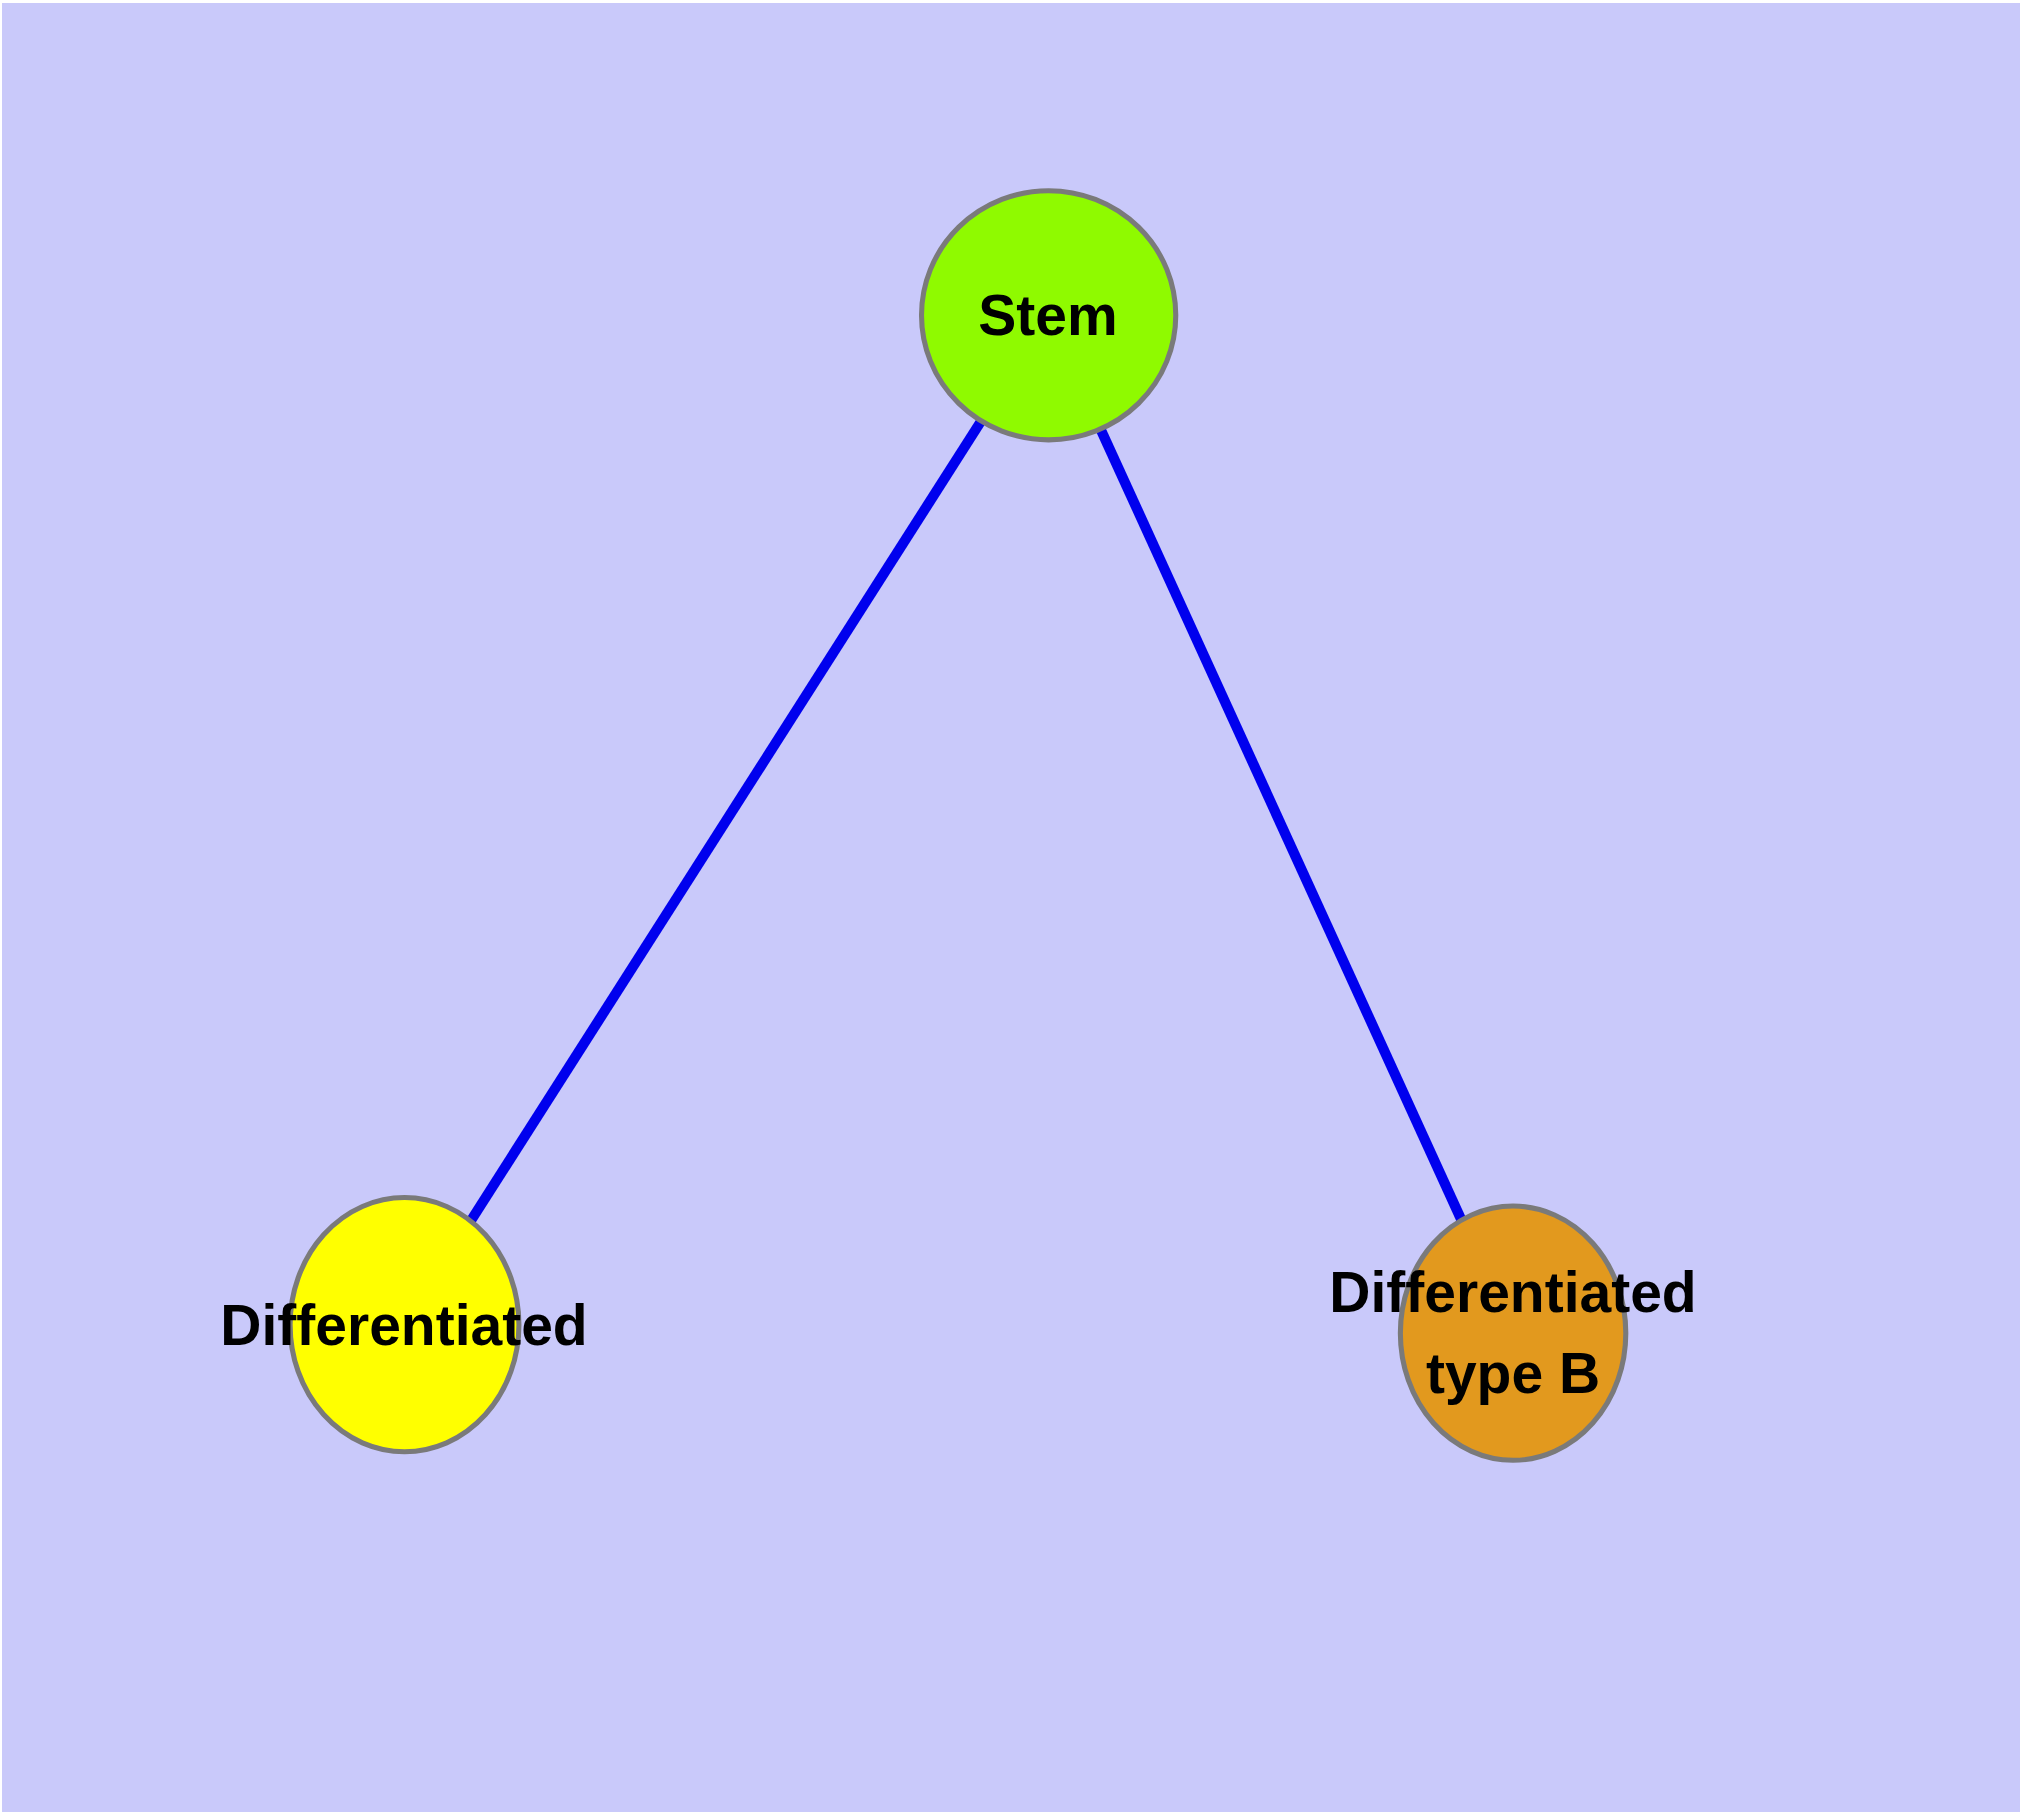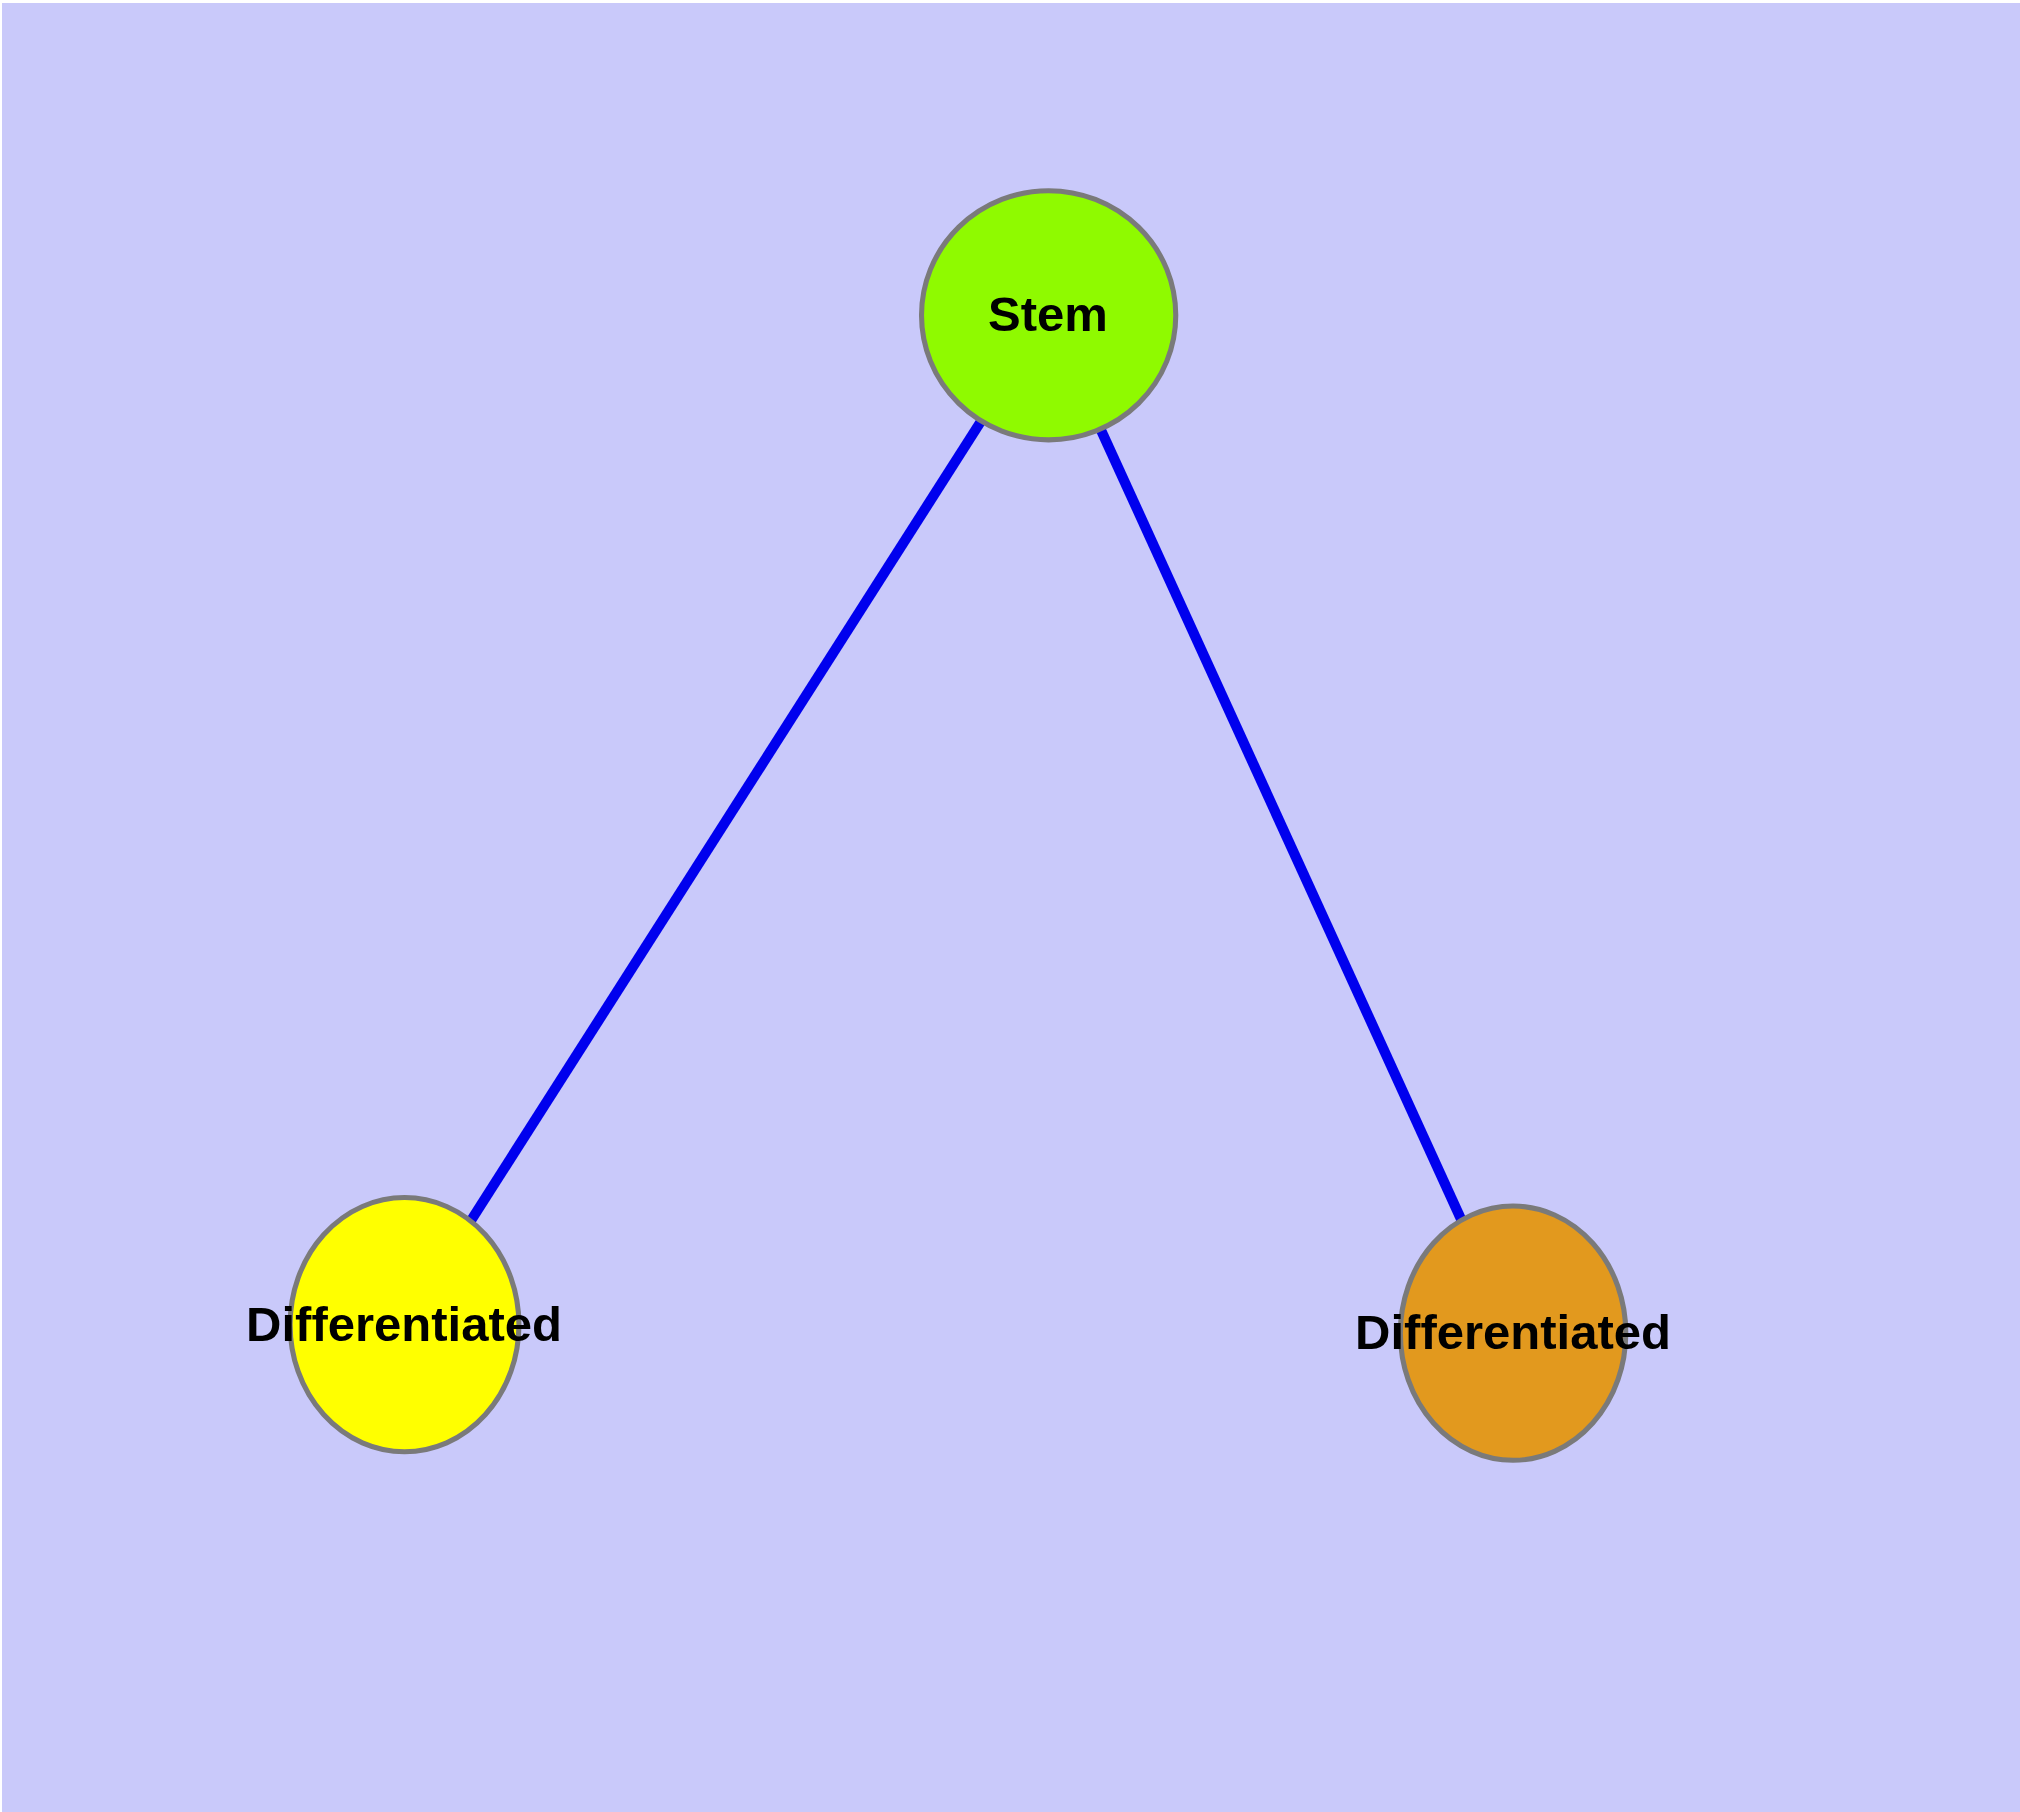--- a/index.html
+++ b/index.html
@@ -22,21 +22,21 @@
     position: absolute;
     left: 0; top: 0;
     width: 2021px; height: 1812px;
     display: block;
   }
   .node-label {
     position: absolute;
     transform: translate(-50%, -50%);
     text-align: center;
     font-weight: bold;
-    font-size: 49px;
+    font-size: 57px;
     line-height: 1.42;
     white-space: nowrap;
     pointer-events: none;
   }
 </style>
 </head>
 <body>
 
 <div class="stage" style="background: rgb(255, 255, 255);">
   <div class="panel" style="background: rgb(201, 201, 250);"></div>
@@ -56,15 +56,16 @@
   <div class="node-label" style="left: 1048px; top: 315px; color: rgb(0, 0, 0);">
     <div>Stem</div>
   </div>
 
   <div class="node-label" style="left: 404px; top: 1325px; color: rgb(0, 0, 0);">
     <div>Differentiated</div>
   </div>
 
   <div class="node-label" style="left: 1513px; top: 1333px; color: rgb(0, 0, 0);">
     <div>Differentiated</div>
+    <div>type B</div>
   </div>
 </div>
 
 
 </body></html>

